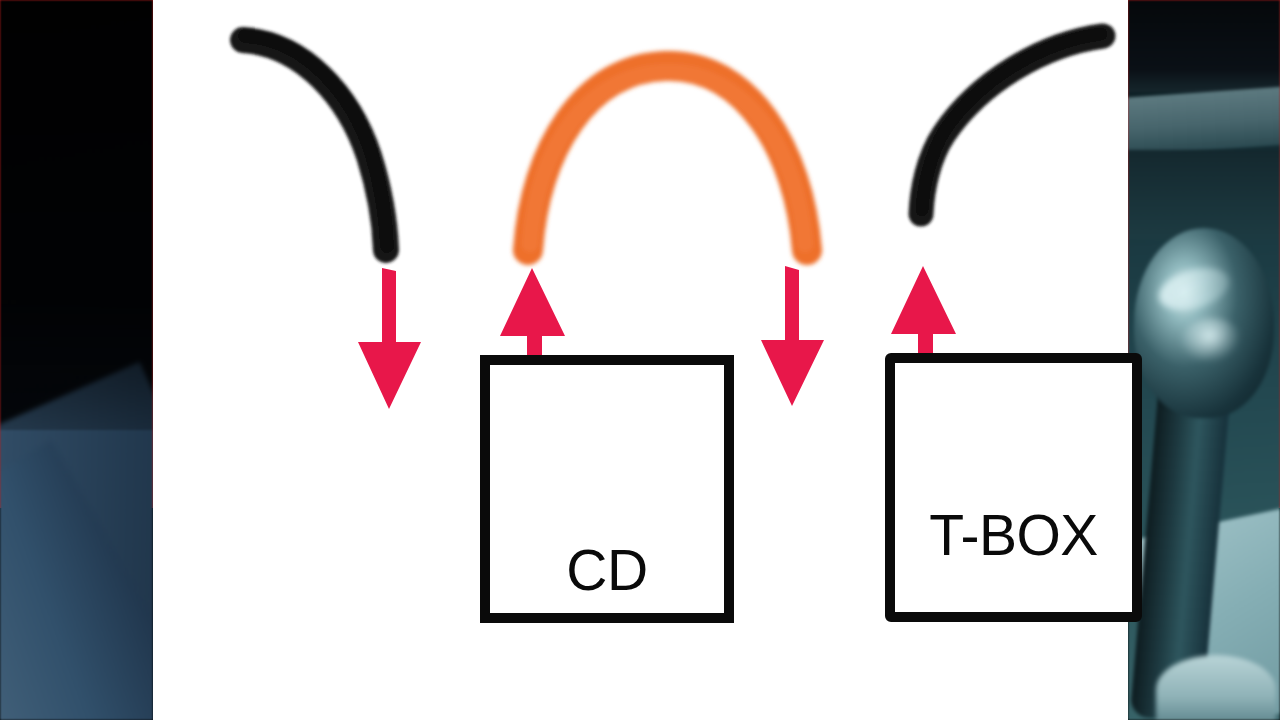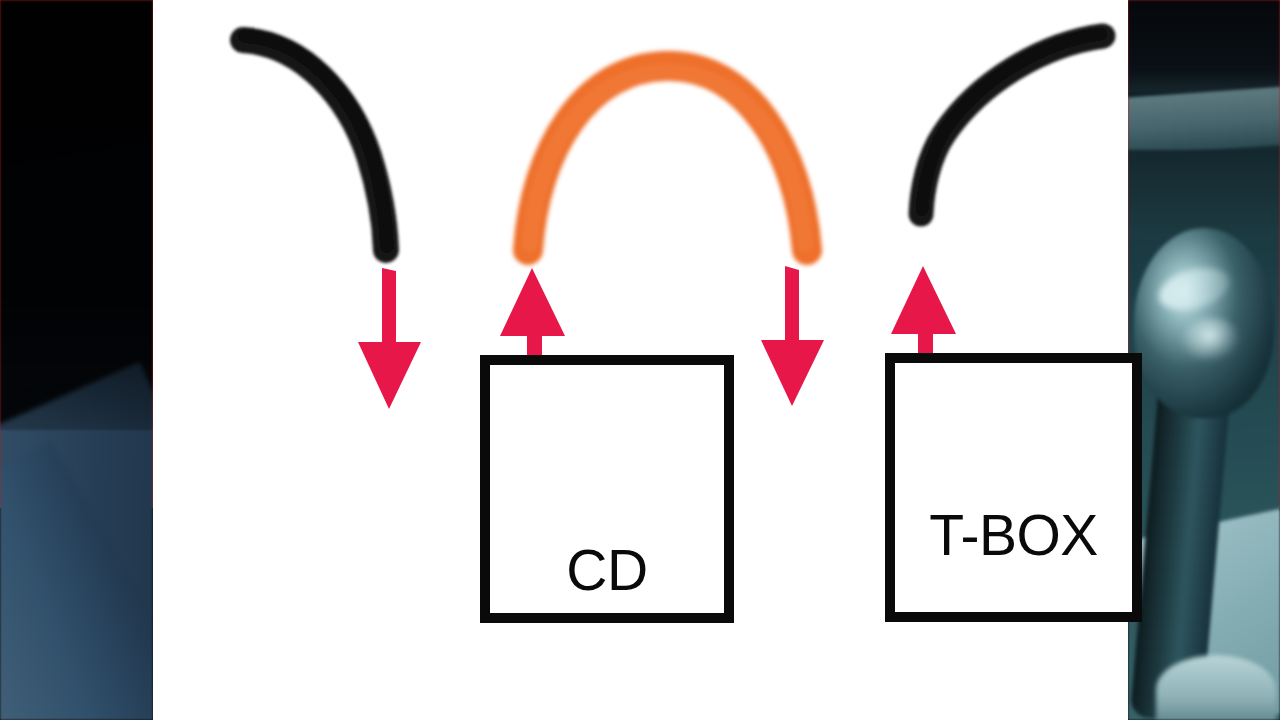--- a/index.html
+++ b/index.html
@@ -146,21 +146,21 @@
   .unit-box {
     position: absolute;
     box-sizing: border-box;
     border: 10px solid #0a0a0a;
     background: #ffffff;
     display: flex;
     align-items: flex-end;
     justify-content: center;
   }
   #box-cd   { left: 327px; top: 355px; width: 254px; height: 268px; }
-  #box-tbox { left: 732px; top: 353px; width: 257px; height: 269px; }
+  #box-tbox { left: 732px; top: 353px; width: 257px; height: 269px; border-radius: 6px; }
 
   .unit-label {
     color: #0a0a0a;
     font-family: "Liberation Sans", sans-serif;
     font-weight: 400;
     line-height: 1.0;
     text-align: center;
     white-space: nowrap;
     user-select: none;
   }

